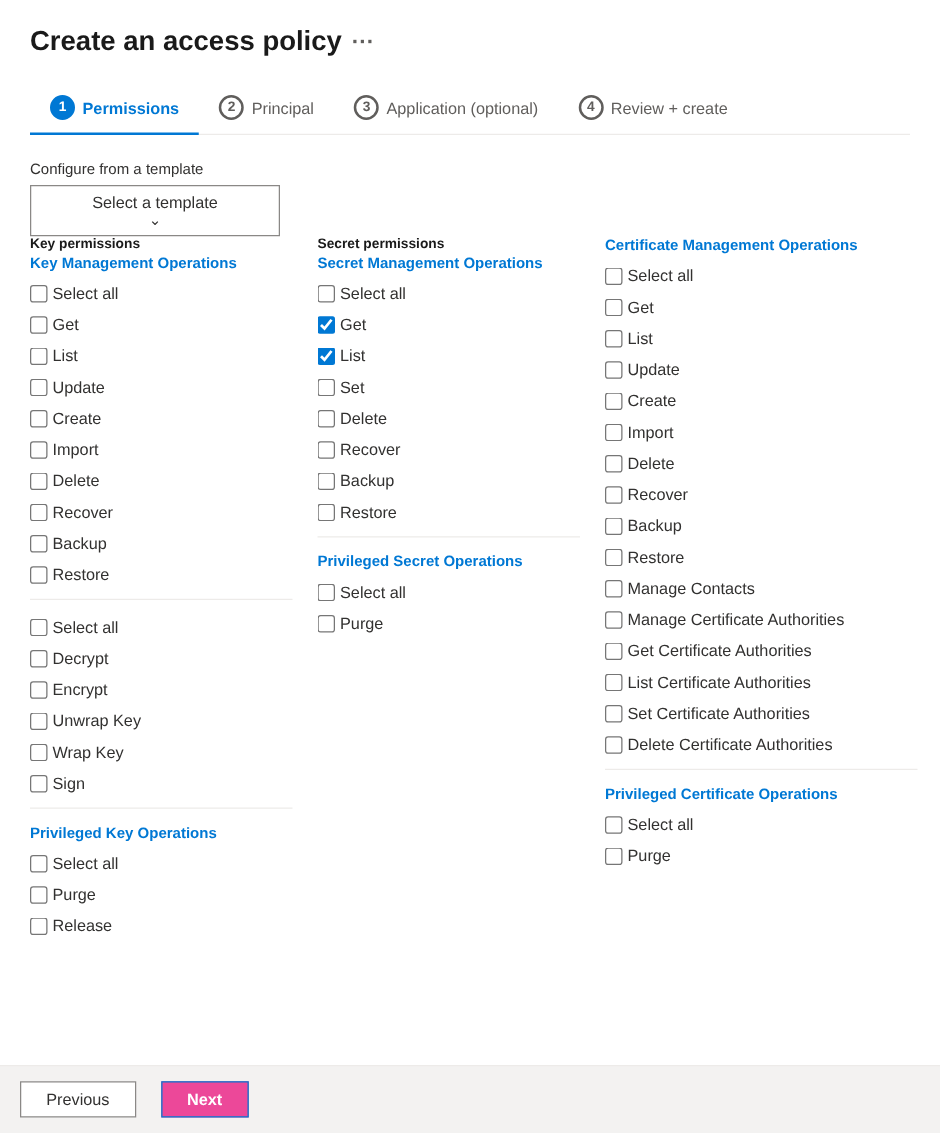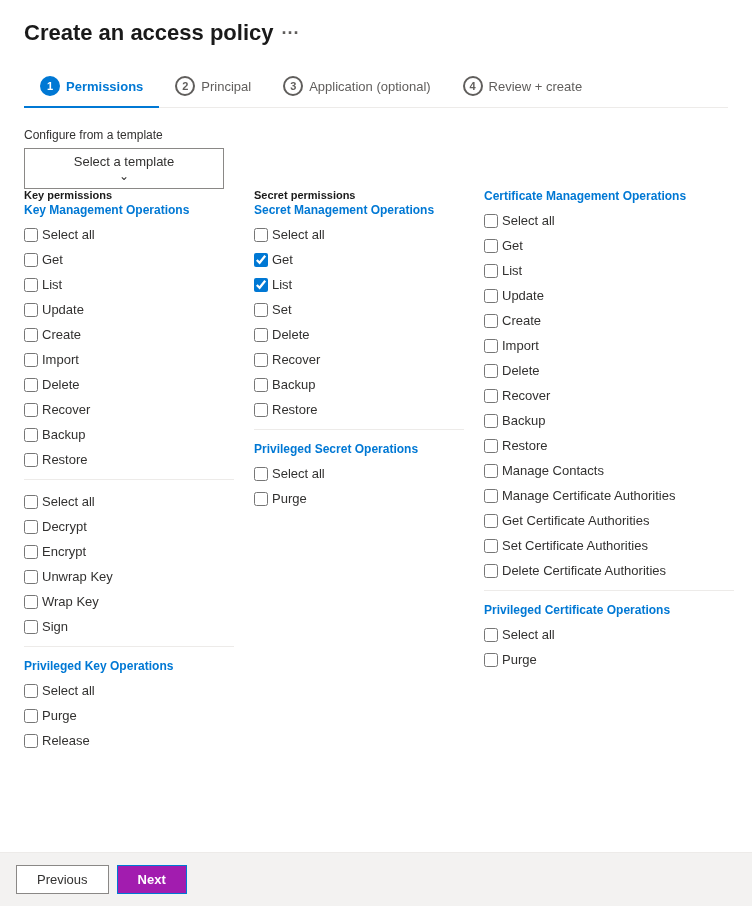--- a/index.html
+++ b/index.html
@@ -34,21 +34,21 @@
 
     .checkbox-item { display: flex; align-items: center; gap: 4px; margin-bottom: 6px; padding: 2px 0; }
     .checkbox-item input[type="checkbox"] { width: 14px; height: 14px; cursor: pointer; accent-color: #0078d4; flex-shrink: 0; }
     .checkbox-item label { font-size: 13px; color: #323130; cursor: pointer; }
 
     .section-divider { border: none; border-top: 1px solid #edebe9; margin: 10px 0 12px 0; }
 
     
     .footer { position: fixed; bottom: 0; left: 0; width: 752px; background: #f3f2f1; border-top: 1px solid #edebe9; padding: 12px 16px; display: flex; align-items: center; gap: 8px; }
     .btn { padding: 6px 20px; font-size: 13px; border: 1px solid #8a8886; cursor: pointer; background: #fff; color: #323130; }
-    .btn-primary { background: #a21caf; color: #fff; border-color: #0078d4; font-weight: 600; }
+    .btn-primary { background: #ec4899; color: #fff; border-color: #0078d4; font-weight: 600; margin-left: 12px; }
   </style>
 </head>
 <body>
 
 <div class="page-container">
 
   <div class="page-title">
     <span>Create an access policy</span>
     <span class="page-title-ellipsis">···</span>
   </div>
@@ -267,20 +267,24 @@
         </div>
       <div class="checkbox-item">
           <input type="checkbox" id="cert-manage-ca" style="">
           <label for="cert-manage-ca">Manage Certificate Authorities</label>
         </div>
       <div class="checkbox-item">
           <input type="checkbox" id="cert-get-ca" style="">
           <label for="cert-get-ca">Get Certificate Authorities</label>
         </div>
       <div class="checkbox-item">
+          <input type="checkbox" id="cert-list-ca" style="">
+          <label for="cert-list-ca">List Certificate Authorities</label>
+        </div>
+      <div class="checkbox-item">
           <input type="checkbox" id="cert-set-ca" style="">
           <label for="cert-set-ca">Set Certificate Authorities</label>
         </div>
       <div class="checkbox-item">
           <input type="checkbox" id="cert-delete-ca" style="">
           <label for="cert-delete-ca">Delete Certificate Authorities</label>
         </div>
       <hr class="section-divider">
 
       <div class="section-title">Privileged Certificate Operations</div>

